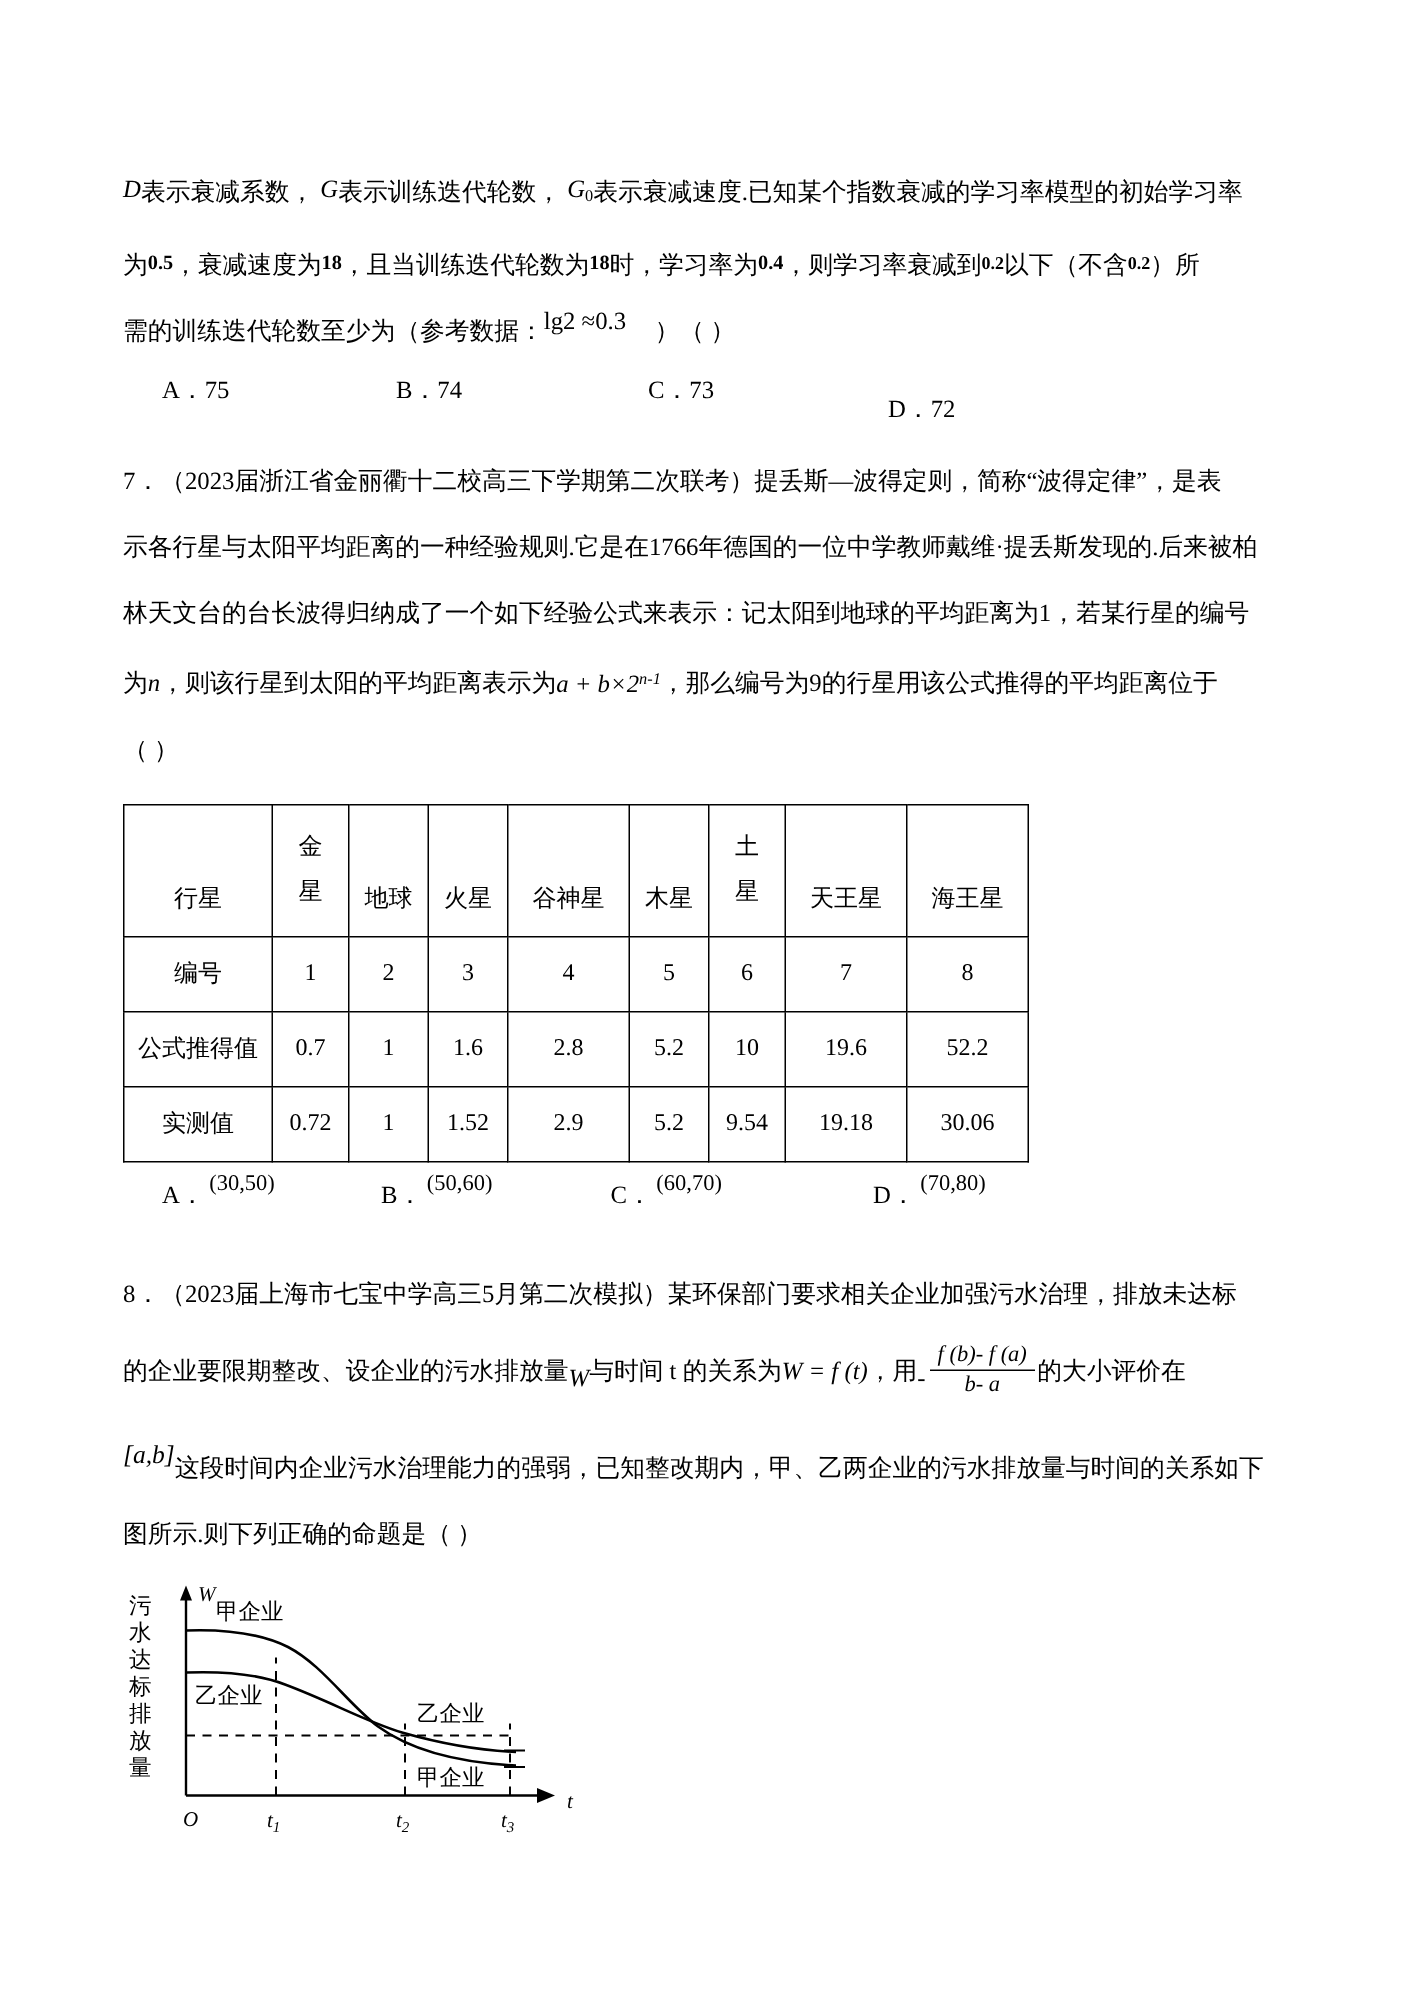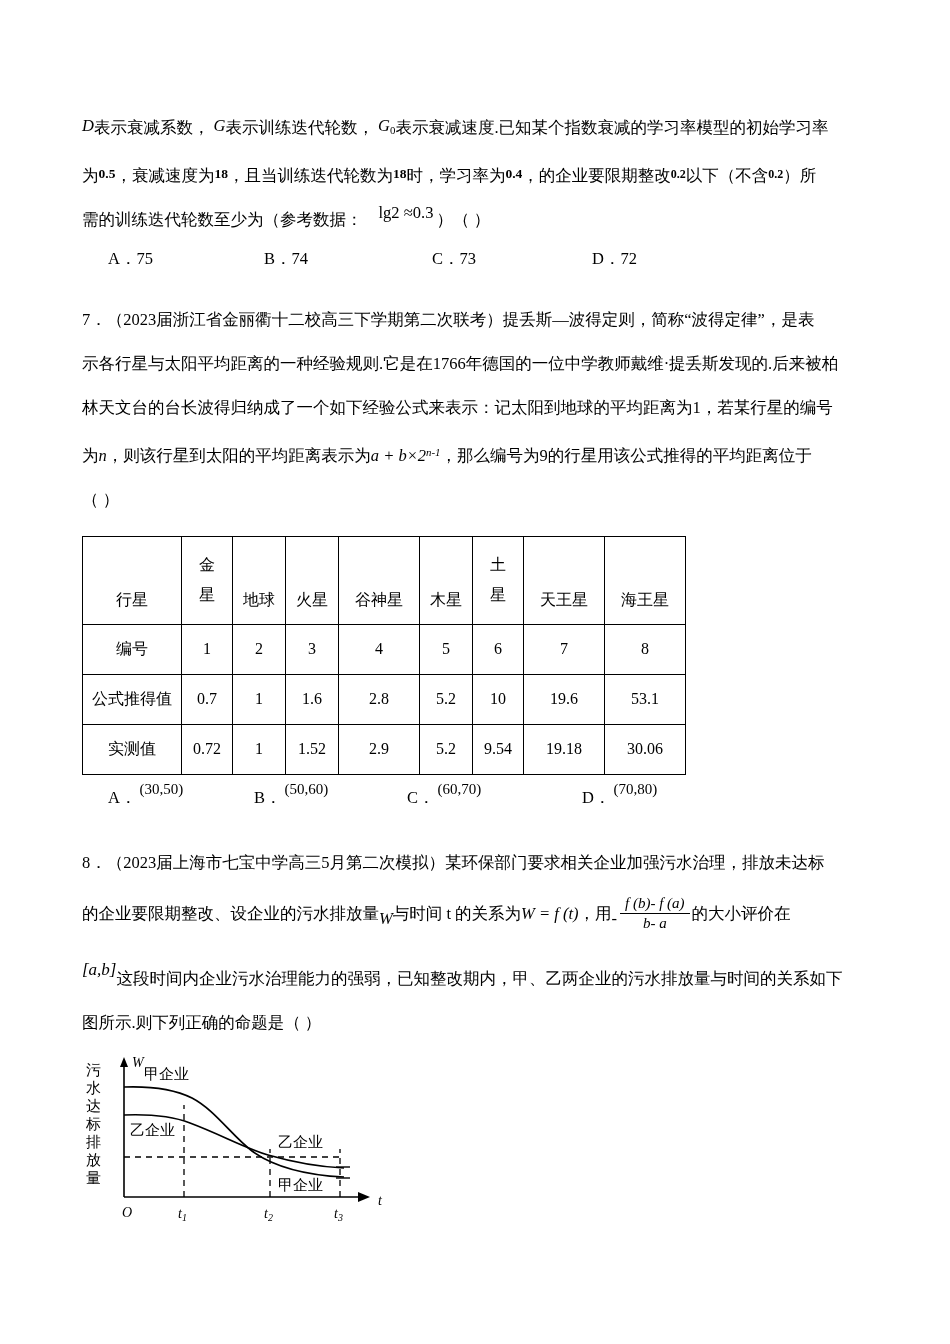--- a/index.html
+++ b/index.html
@@ -67,21 +67,21 @@
   
   .stack-lg2 {
     display: inline-block;
     position: relative;
     width: 74px;
     height: 0;
     vertical-align: baseline;
   }
   .stack-lg2 > span {
     position: absolute;
-    left: 16px;
+    left: 0;
     top: -34px;
     font-size: 16.5px;
     white-space: nowrap;
   }
   
   .frac {
     display: inline-block;
     vertical-align: middle;
     text-align: center;
     font-size: 15px;
@@ -183,33 +183,33 @@
   <div class="content">
 
     <div class="para">
       <span class="line">
         <span class="mi">D</span><span class="drop">表示衰减系数，</span>
         <span class="mi">G</span><span class="drop">表示训练迭代轮数，</span>
         <span class="mi"><span>G</span><span class="sub" style="font-style:normal">0</span></span><span class="drop">表示衰减速度.已知某个指数衰减的学习率模型的初始学习率</span>
       </span>
 
       <span class="line">
-        <span>为</span><span class="mo-raise-sm">0.5</span><span>，衰减速度为</span><span class="mo-raise-sm">18</span><span>，且当训练迭代轮数为</span><span class="mo-raise-sm">18</span><span>时，学习率为</span><span class="mo-raise-sm">0.4</span><span>，的企业要限期整改</span><span class="mo-raise-sm" style="font-size:12px">0.2</span><span>以下（不含</span><span class="mo-raise-sm" style="font-size:12px">0.2</span><span>）所</span>
+        <span>为</span><span class="mo-raise-sm">0.5</span><span>，衰减速度为</span><span class="mo-raise-sm">18</span><span>，且当训练迭代轮数为</span><span class="mo-raise-sm">18</span><span>时，学习率为</span><span class="mo-raise-sm">0.4</span><span>，则学习率衰减到</span><span class="mo-raise-sm" style="font-size:12px">0.2</span><span>以下（不含</span><span class="mo-raise-sm" style="font-size:12px">0.2</span><span>）所</span>
       </span>
 
       <span class="line">
         <span>需的训练迭代轮数至少为（参考数据：</span><span class="stack-lg2"><span>lg2 ≈0.3</span></span><span>）（   ）</span>
       </span>
     </div>
 
     <div class="choices" style="margin-top:6px;">
       <span class="choice" style="left:26px;"><span class="lbl">A．</span><span class="val">75</span></span>
       <span class="choice" style="left:182px;"><span class="lbl">B．</span><span class="val">74</span></span>
       <span class="choice" style="left:350px;"><span class="lbl">C．</span><span class="val">73</span></span>
-      <span class="choice" style="left:510px;"><span class="lbl">D．</span><span class="val">72</span></span>
+      <span class="choice" style="left:510px;margin-top:13px;"><span class="lbl">D．</span><span class="val">72</span></span>
     </div>
 
     <div class="para" style="margin-top:6px;">
       <span class="line"><span>7．</span><span>（2023届浙江省金丽衢十二校高三下学期第二次联考）</span><span>提丢斯—波得定则，简称“波得定律”，是表</span></span>
       <span class="line"><span>示各行星与太阳平均距离的一种经验规则.它是在1766年德国的一位中学教师戴维·提丢斯发现的.后来被柏</span></span>
       <span class="line"><span>林天文台的台长波得归纳成了一个如下经验公式来表示：记太阳到地球的平均距离为1，若某行星的编号</span></span>
       <span class="line"><span>为</span><span class="mi">n</span><span>，则该行星到太阳的平均距离表示为</span><span class="mi"><span>a + b×2</span><span class="sup">n-1</span></span><span>，那么编号为9的行星用该公式推得的平均距离位于</span></span>
       <span class="line"><span>（   ）</span></span>
     </div>
 
@@ -245,21 +245,21 @@
       </tr>
       <tr>
         <td class="rowlabel">公式推得值</td>
         <td>0.7</td>
         <td>1</td>
         <td>1.6</td>
         <td>2.8</td>
         <td>5.2</td>
         <td>10</td>
         <td>19.6</td>
-        <td>53.1</td>
+        <td>52.2</td>
       </tr>
       <tr>
         <td class="rowlabel">实测值</td>
         <td>0.72</td>
         <td>1</td>
         <td>1.52</td>
         <td>2.9</td>
         <td>5.2</td>
         <td>9.54</td>
         <td>19.18</td>

